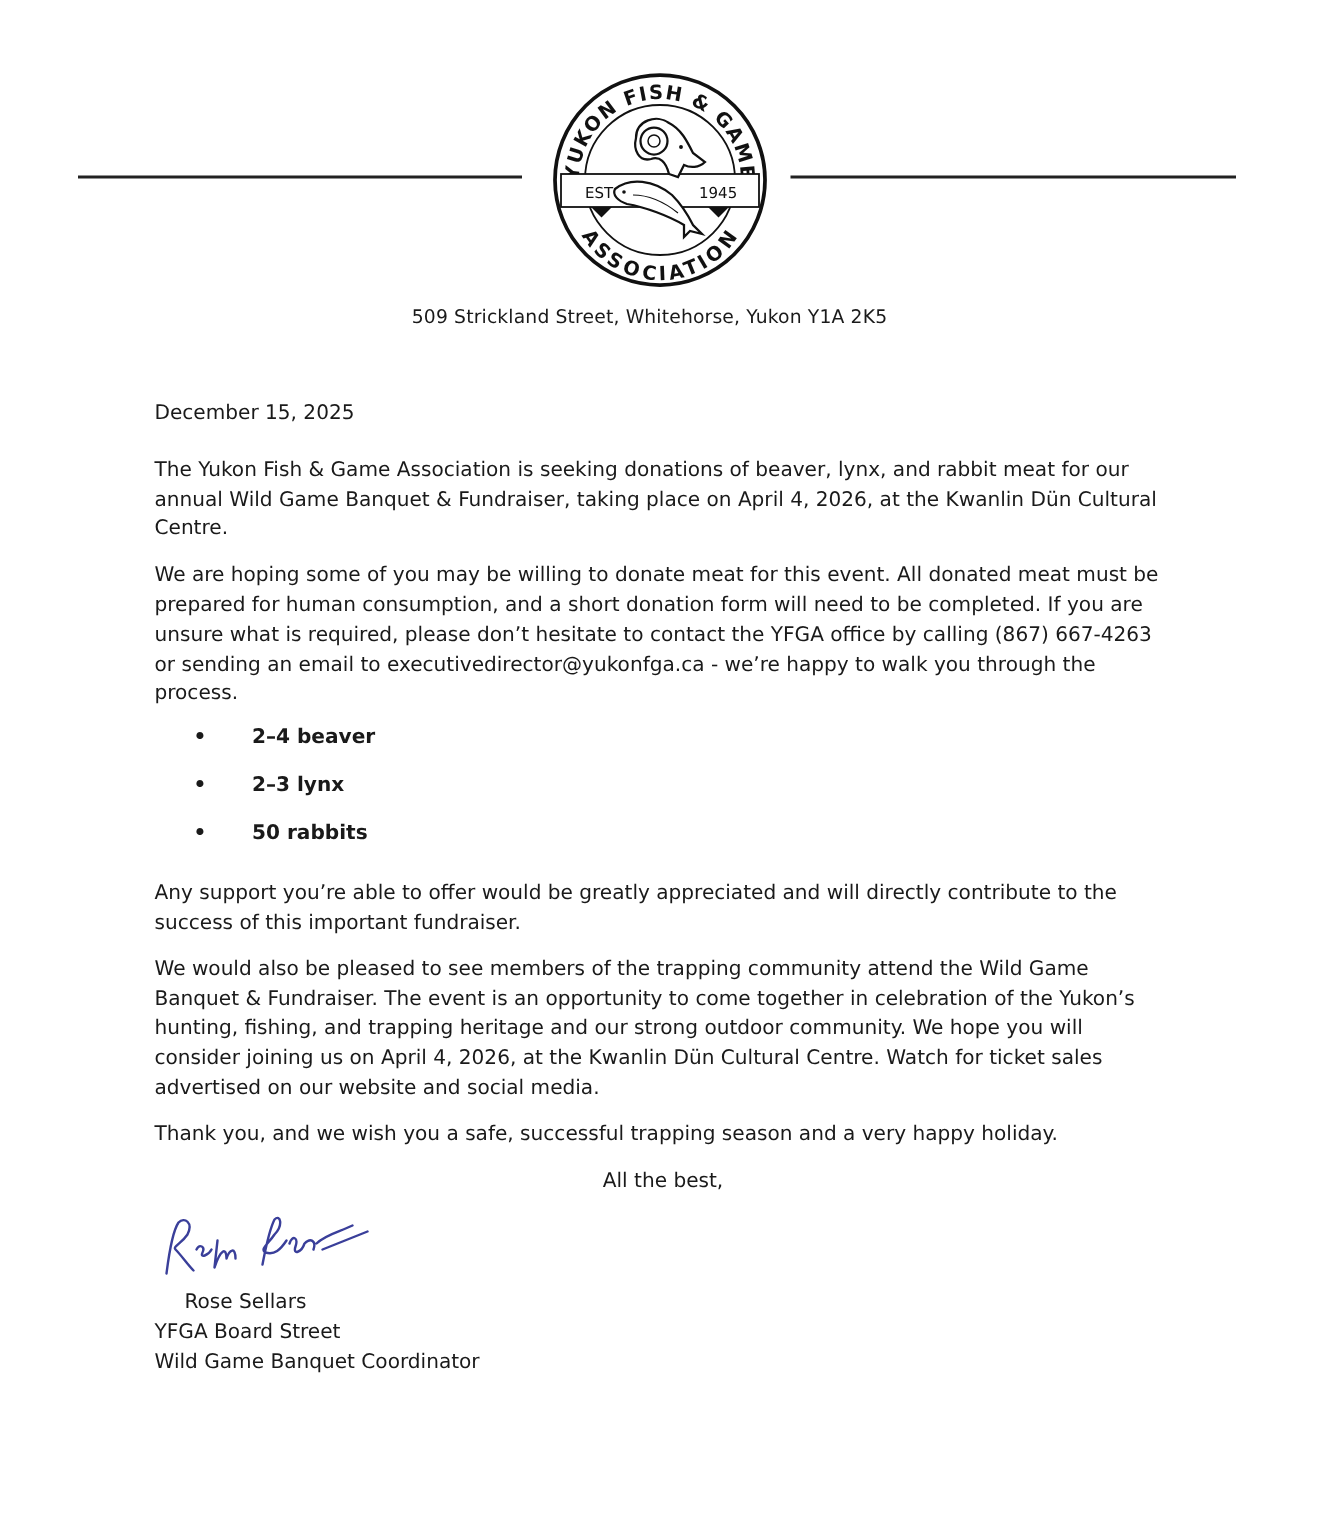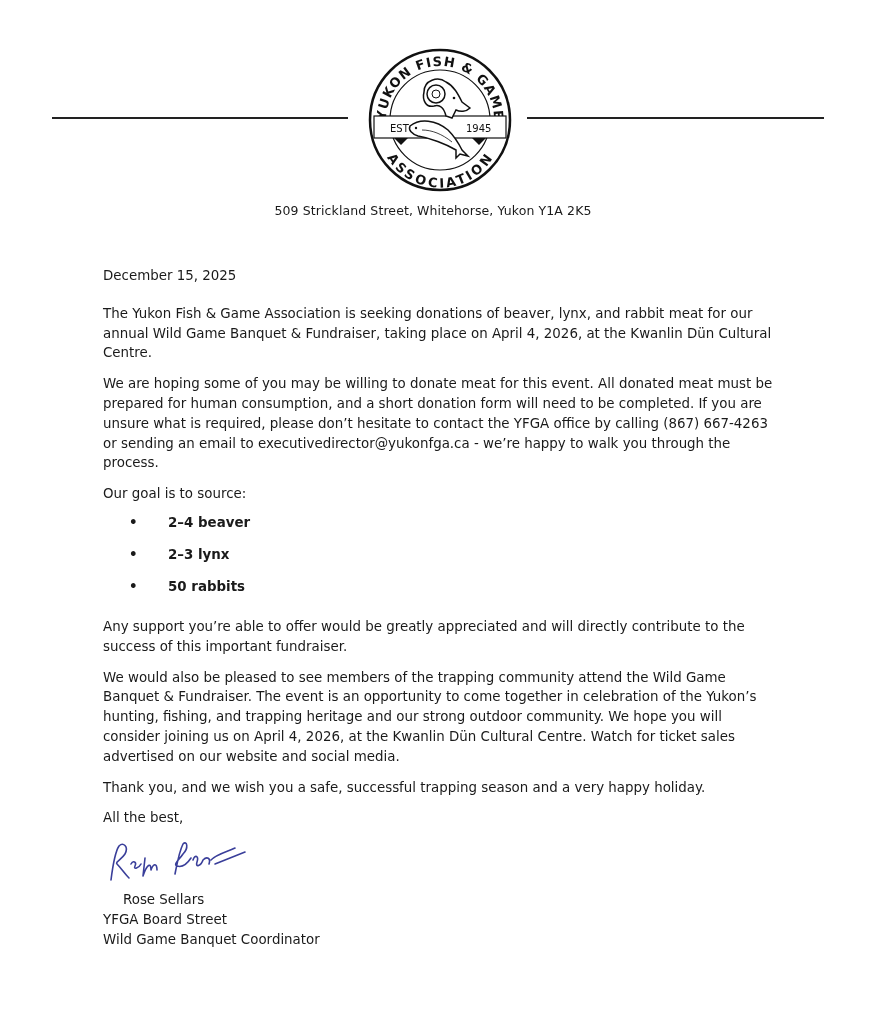--- a/index.html
+++ b/index.html
@@ -70,39 +70,38 @@
     </g>
   </svg>
 </div>
 
 <div class="address">509 Strickland Street, Whitehorse, Yukon Y1A 2K5</div>
 
 <div class="content">
   <p class="date">December 15, 2025</p>
   <p>The Yukon Fish &amp; Game Association is seeking donations of beaver, lynx, and rabbit meat for our annual Wild Game Banquet &amp; Fundraiser, taking place on April 4, 2026, at the Kwanlin Dün Cultural Centre.</p>
   <p>We are hoping some of you may be willing to donate meat for this event. All donated meat must be prepared for human consumption, and a short donation form will need to be completed. If you are unsure what is required, please don’t hesitate to contact the YFGA office by calling (867) 667-4263 or sending an email to executivedirector@yukonfga.ca - we’re happy to walk you through the process.</p>
-  <p>Our goal is to source:</p>
   <ul class="goals">
     <li>
       <span class="bullet">•</span>
       <span>2–4 beaver</span>
     </li>
     <li>
       <span class="bullet">•</span>
       <span>2–3 lynx</span>
     </li>
     <li>
       <span class="bullet">•</span>
       <span>50 rabbits</span>
     </li>
   </ul>
   <p>Any support you’re able to offer would be greatly appreciated and will directly contribute to the success of this important fundraiser.</p>
   <p>We would also be pleased to see members of the trapping community attend the Wild Game Banquet &amp; Fundraiser. The event is an opportunity to come together in celebration of the Yukon’s hunting, fishing, and trapping heritage and our strong outdoor community. We hope you will consider joining us on April 4, 2026, at the Kwanlin Dün Cultural Centre.  Watch for ticket sales advertised on our website and social media.</p>
   <p>Thank you, and we wish you a safe, successful trapping season and a very happy holiday.</p>
-  <p style="margin-bottom:0;">All the best,</p>
+  <p style="margin-bottom:0;text-align:center;">All the best,</p>
 
   <div class="signature">
     <svg width="160" height="56" viewBox="0 0 160 56">
       <path id="sigpath" d="M8 46 C10 30 12 18 16 12 C20 8 26 12 22 20 C18 26 12 28 14 30 C18 34 22 40 26 44
                M28 30 C30 26 34 28 32 32 C30 36 36 34 38 30
                M42 24 L40 42 C44 30 48 28 48 36 C50 30 54 28 54 36
                M72 40 C74 30 76 18 80 10 C84 6 86 14 80 20 C76 26 70 30 74 32 C80 34 84 30 88 24
                M90 26 C92 20 96 22 94 28 C92 34 98 32 100 26 C104 22 108 24 106 30
                M108 26 C114 20 124 18 132 14 M112 30 C122 26 132 22 142 18" fill="none" stroke="#3a3f9a" stroke-width="1.6" stroke-linecap="round" stroke-linejoin="round"></path>
     </svg>

